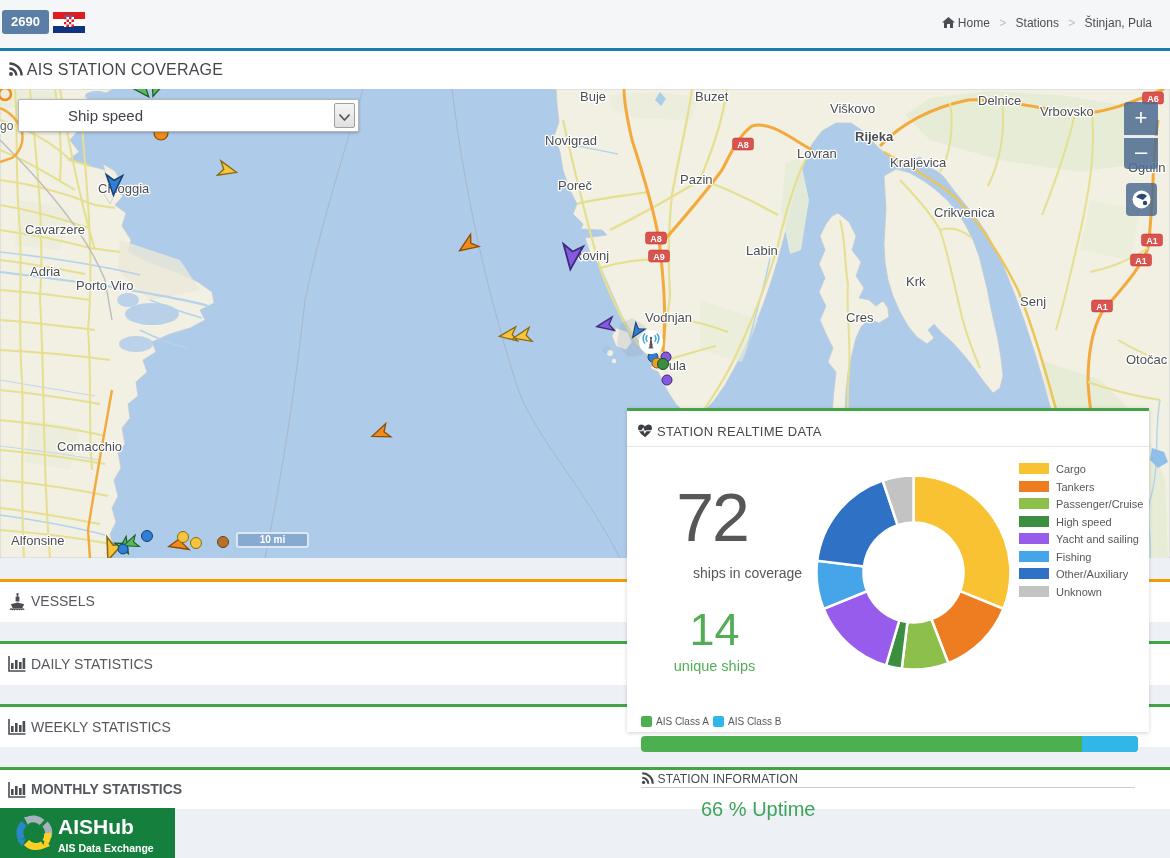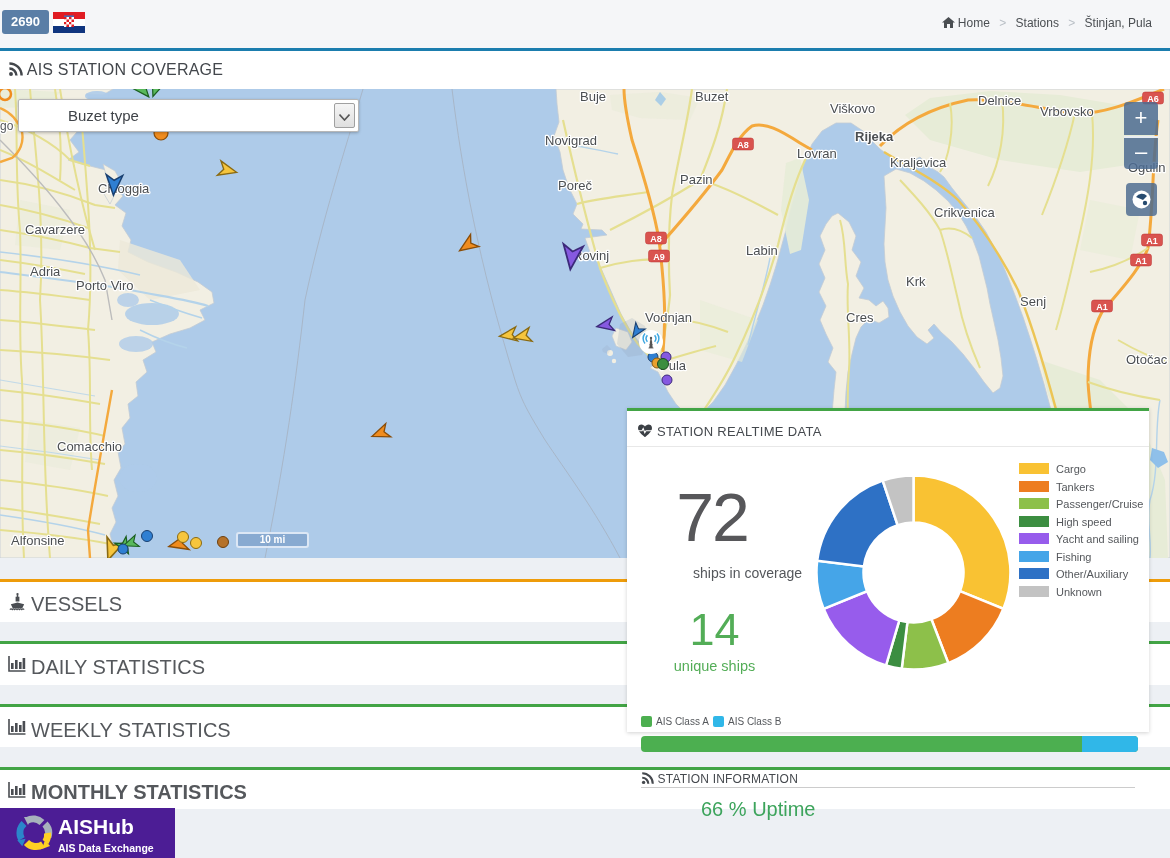--- a/index.html
+++ b/index.html
@@ -24,22 +24,22 @@
 
 .zbtn { position:absolute; width:34px; background:rgba(76,108,146,0.85); color:#fff; text-align:center; }
 #zplus { left:1124px; top:13px; height:33px; border-radius:4px 4px 0 0; font-size:22px; line-height:32px; }
 #zminus { left:1124px; top:47px; height:33px; border-radius:0 0 4px 4px; font-size:22px; line-height:28px; border-top:2px solid #e8edf2; }
 #zglobe { left:1126px; top:94px; width:31px; height:33px; border-radius:4px; background:rgba(73,105,143,0.82); }
 
 #scalebar { left:208px; top:443px; width:73px; height:16px; background:rgba(90,130,180,0.45); border:2px solid rgba(235,242,250,0.85); border-radius:3px; color:#fff; font-size:10px; font-weight:bold; text-align:center; line-height:12px;margin-left:28px; }
 
 .secrow { left:0; width:1170px; background:#fff; }
 .secrow .ic { position:absolute; left:8px; }
-.sectext { position:absolute; left:31px; font-size:20px; color:#55585c; }
-#footerblk { left:0; top:808px; width:175px; height:50px; background:#4c1d95;padding-left:48px; }
+.sectext { position:absolute; left:31px; font-size:14px; color:#55585c; }
+#footerblk { left:0; top:808px; width:175px; height:50px; background:#15803d;padding-left:48px; }
 
 #panel { left:627px; top:408px; width:522px; height:324px; background:#fff; border-top:3px solid #42a445; box-shadow:0 1px 4px rgba(0,0,0,0.18); }
 #panel .phdr { position:absolute; left:10px; top:13px; font-size:13px; color:#45494e; letter-spacing:0.3px; }
 #panel .psep1 { position:absolute; left:0px; top:35px; width:522px; height:1px; background:#e8e8e8; }
 .big72 { position:absolute; left:0px; top:67px; width:170px; text-align:center; font-size:68px; color:#57575a; letter-spacing:-2px; }
 .shipscov { position:absolute; left:0px; top:154px; width:175px; text-align:right; font-size:14px; color:#54575b; }
 .big14 { position:absolute; left:0px; top:193px; width:175px; text-align:center; font-size:45px; color:#53ad57; }
 .uniqships { position:absolute; left:0px; top:247px; width:175px; text-align:center; font-size:14.5px; color:#53ad57; }
 .legrow { position:absolute; left:392px; height:11px; font-size:11px; color:#55585c; white-space:nowrap; }
 .legrow .box { display:inline-block; width:30px; height:11px; margin-right:7px; vertical-align:-1px; }
@@ -270,21 +270,21 @@
     <circle cx="667" cy="380" r="5" fill="#8659e0" stroke="#3c2a7a" stroke-width="1"></circle>
     <circle cx="651" cy="342" r="12" fill="#fff"></circle>
     <g transform="translate(651,342)">
 <path d="M-1.8,6 L-0.6,-3 L0.6,-3 L1.8,6 Z" fill="#555"></path>
 <path d="M-1.2,0 L1.2,0 M-1.5,2.5 L1.5,2.5 M-2.5,6 L2.5,6" stroke="#555" stroke-width="0.8"></path>
 <circle cx="0" cy="-4" r="1.2" fill="#555"></circle>
 <path d="M-3.6,-6.8 a5,5 0 0 0 0,6.5 M-6,-8.6 a7.6,7.6 0 0 0 0,10 M3.6,-6.8 a5,5 0 0 1 0,6.5 M6,-8.6 a7.6,7.6 0 0 1 0,10" fill="none" stroke="#3ea7e0" stroke-width="1.5"></path>
 </g>
     </svg>
     <div class="abs" id="shiptype">
-        <span class="lbl">Buzet type</span>
+        <span class="lbl">Ship speed</span>
         <span class="arr"><svg width="11" height="7" viewBox="0 0 11 7" style="margin-top:10px">
             <path d="M0.5,0.5 L5.5,6 L10.5,0.5" fill="none" stroke="#555" stroke-width="1.6"></path>
           </svg></span>
       </div>
     <div class="zbtn" id="zplus">+</div>
     <div class="zbtn" id="zminus">–</div>
     <div class="zbtn" id="zglobe"><svg width="31" height="33">
           <circle cx="15.5" cy="16.5" r="9" fill="#fff"></circle>
           <path d="M10,14 a7,7 0 0 1 11,-1 l-4,4 z" fill="#274b70"></path>
           <circle cx="19" cy="20" r="2.2" fill="#274b70"></circle>

